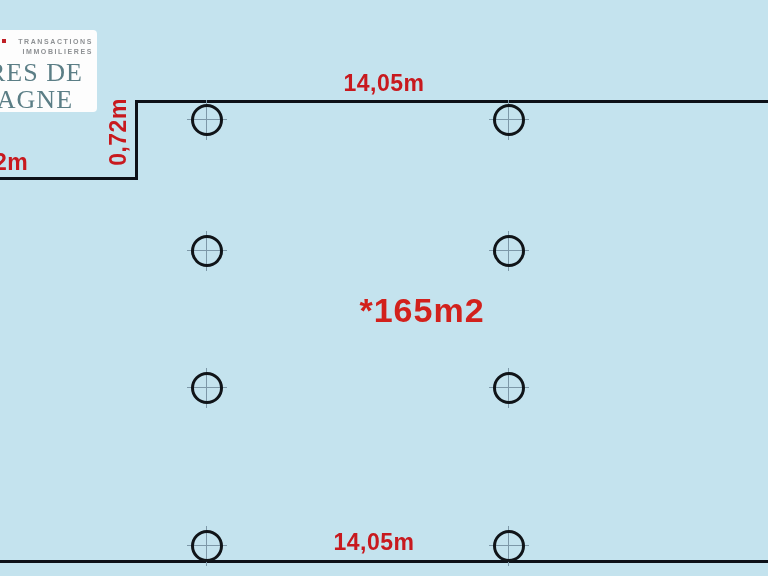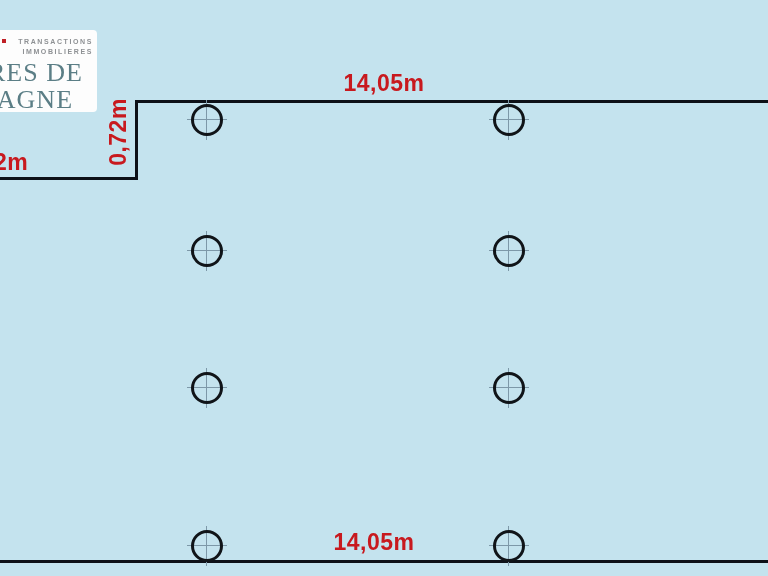--- a/index.html
+++ b/index.html
@@ -162,20 +162,21 @@
       <div class="point" style="left: 509px; top: 546px;">
         <span class="cross-h"></span>
         <span class="cross-v"></span>
         <span class="ring"></span>
       </div>
     </div>
 
   <div class="dim dim-top">14,05m</div>
   <div class="dim dim-step">0,72m</div>
   <div class="dim dim-left">2m</div>
+  <div class="dim dim-area">*165m2</div>
   <div class="dim dim-bottom">14,05m</div>
 
   <div class="logo">
     <span class="accent-square"></span>
     <div class="tagline tagline-1">TRANSACTIONS</div>
     <div class="tagline tagline-2">IMMOBILIERES</div>
     <div class="name name-1">RES DE</div>
     <div class="name name-2">TAGNE</div>
   </div>
 

